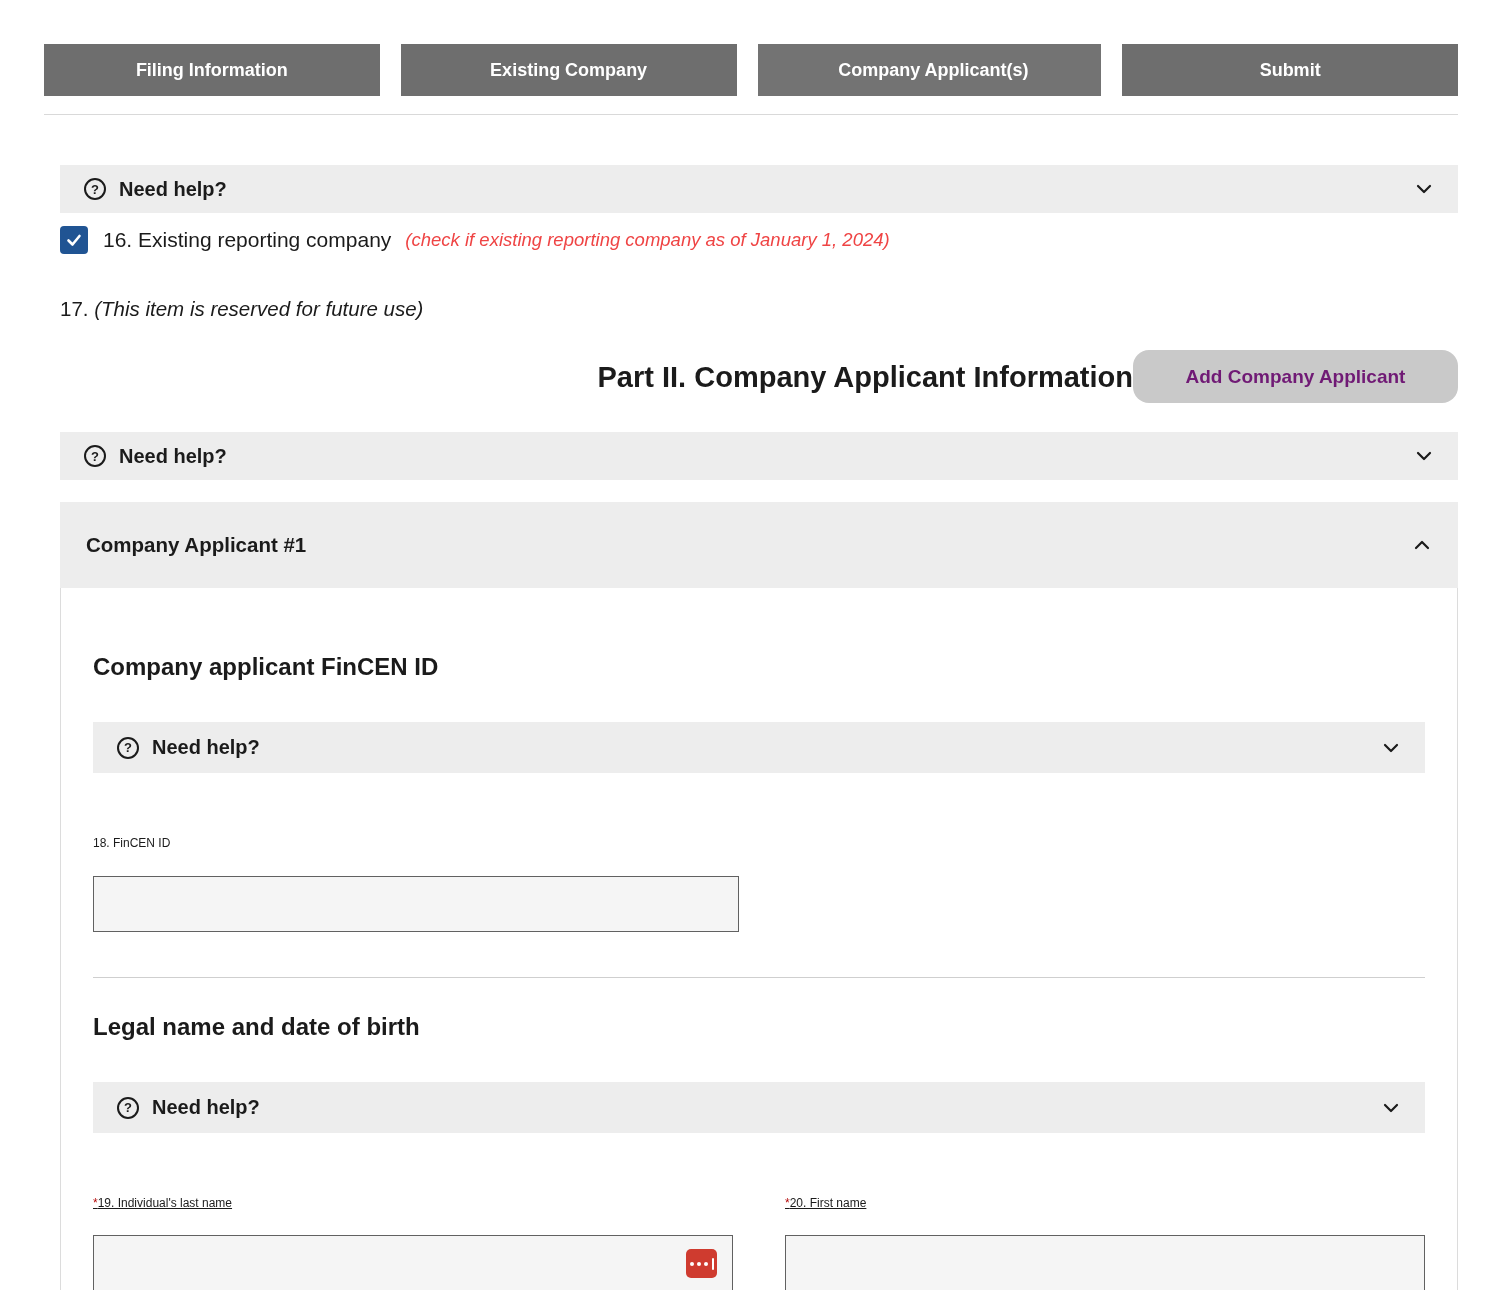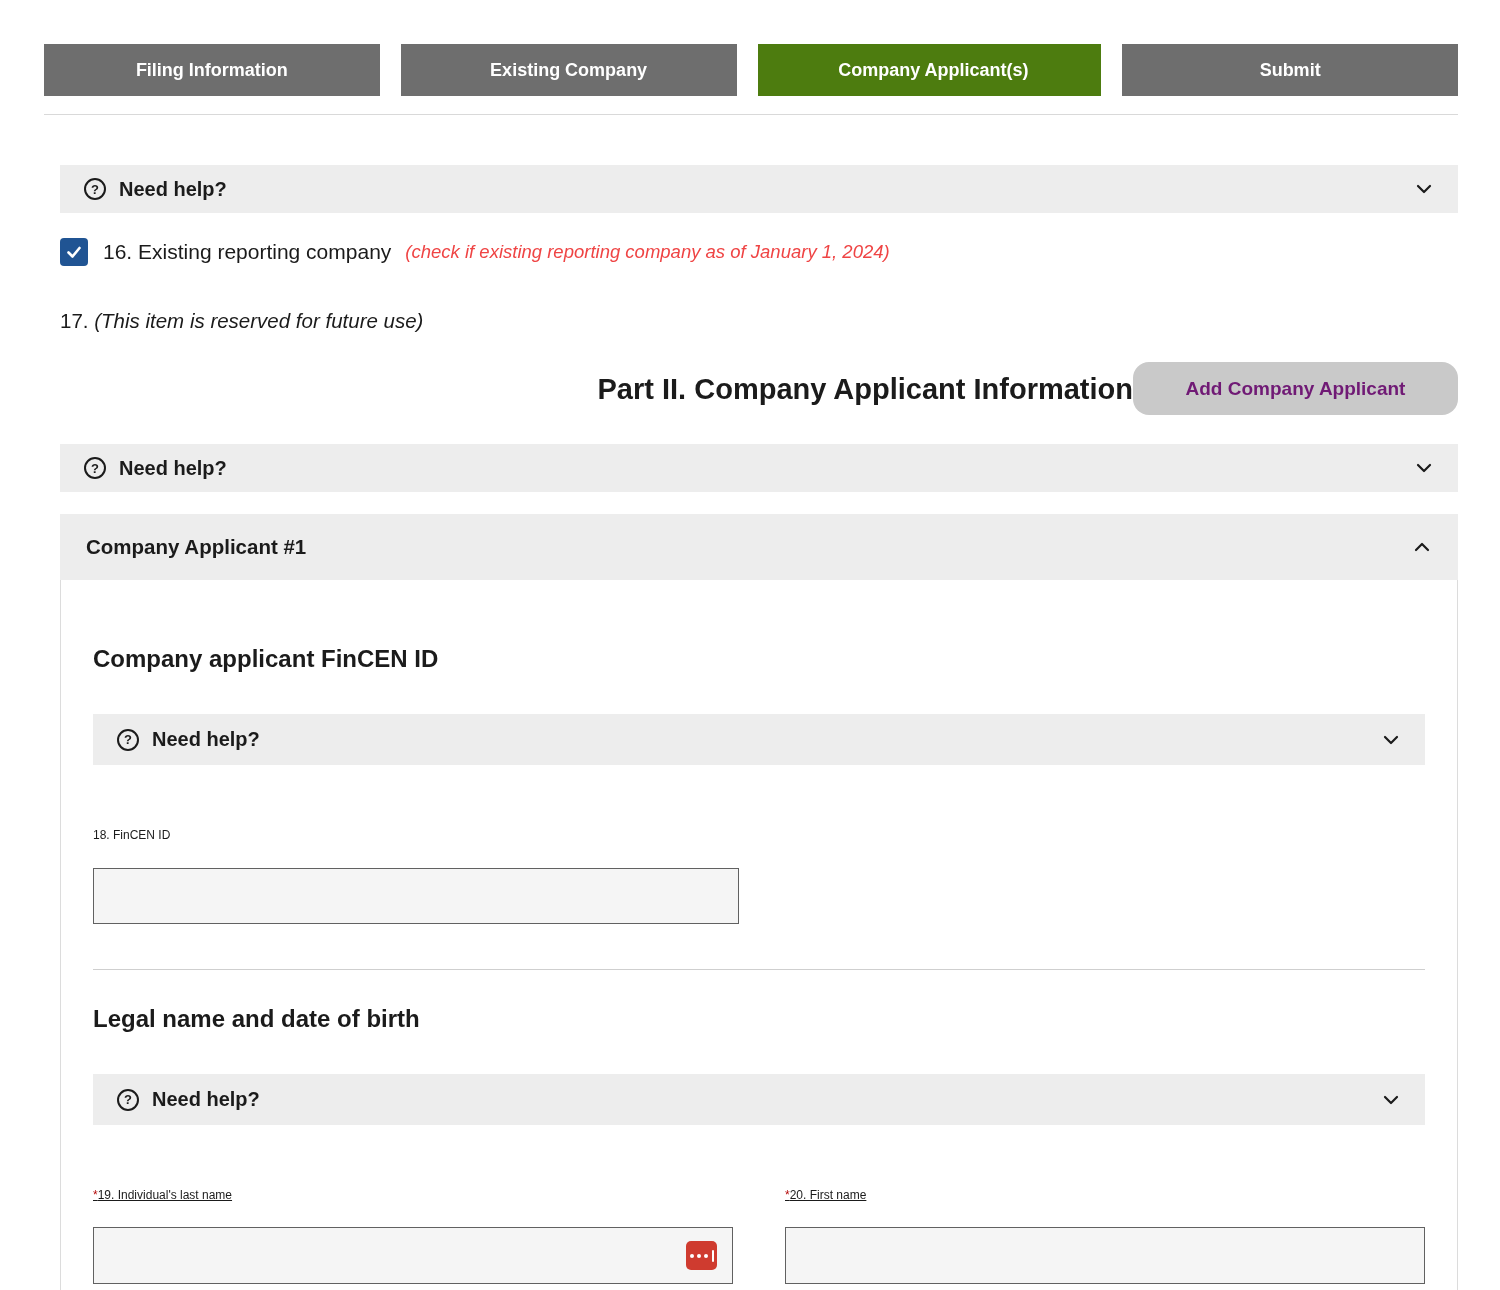--- a/index.html
+++ b/index.html
@@ -30,21 +30,21 @@
     display: flex;
     align-items: center;
     justify-content: center;
     background: #6e6e6e;
     color: #ffffff;
     font-weight: bold;
     font-size: 18px;
     cursor: pointer;
     border: none;
   }
-  .tab.active { background: #4d7c0f; padding-left: 8px; }
+  .tab.active { background: #737373; padding-left: 8px; }
   .tab-underline {
     margin-top: 18px;
     border-top: 1px solid #d9d9d9;
     height: 0;
   }
 
   .main { margin-left: 16px; }
 
   
   .need-help {
@@ -69,21 +69,21 @@
   }
   .need-help .nh-label {
     margin-left: 13px;
     font-weight: bold;
     font-size: 20px;
   }
   .need-help .chev { margin-left: auto; display: flex; }
 
   
   .check-row {
-    margin-top: 25px;
+    margin-top: 13px;
     display: flex;
     align-items: center;
   }
   .checkbox {
     width: 28px;
     height: 28px;
     border-radius: 4px;
     background: #205493;
     display: flex;
     align-items: center;
@@ -135,21 +135,21 @@
   }
 
   .mt29 { margin-top: 29px; }
 
   
   .applicant-header {
     margin-top: 22px;
     display: flex;
     align-items: center;
     background: #ededed;
-    height: 66px;
+    height: 86px;
     padding: 8px 26px;
     cursor: pointer;
   }
   .applicant-header .ah-label {
     font-weight: bold;
     font-size: 20.5px;
   }
   .applicant-header .chev { margin-left: auto; display: flex; }
 
   .panel {

